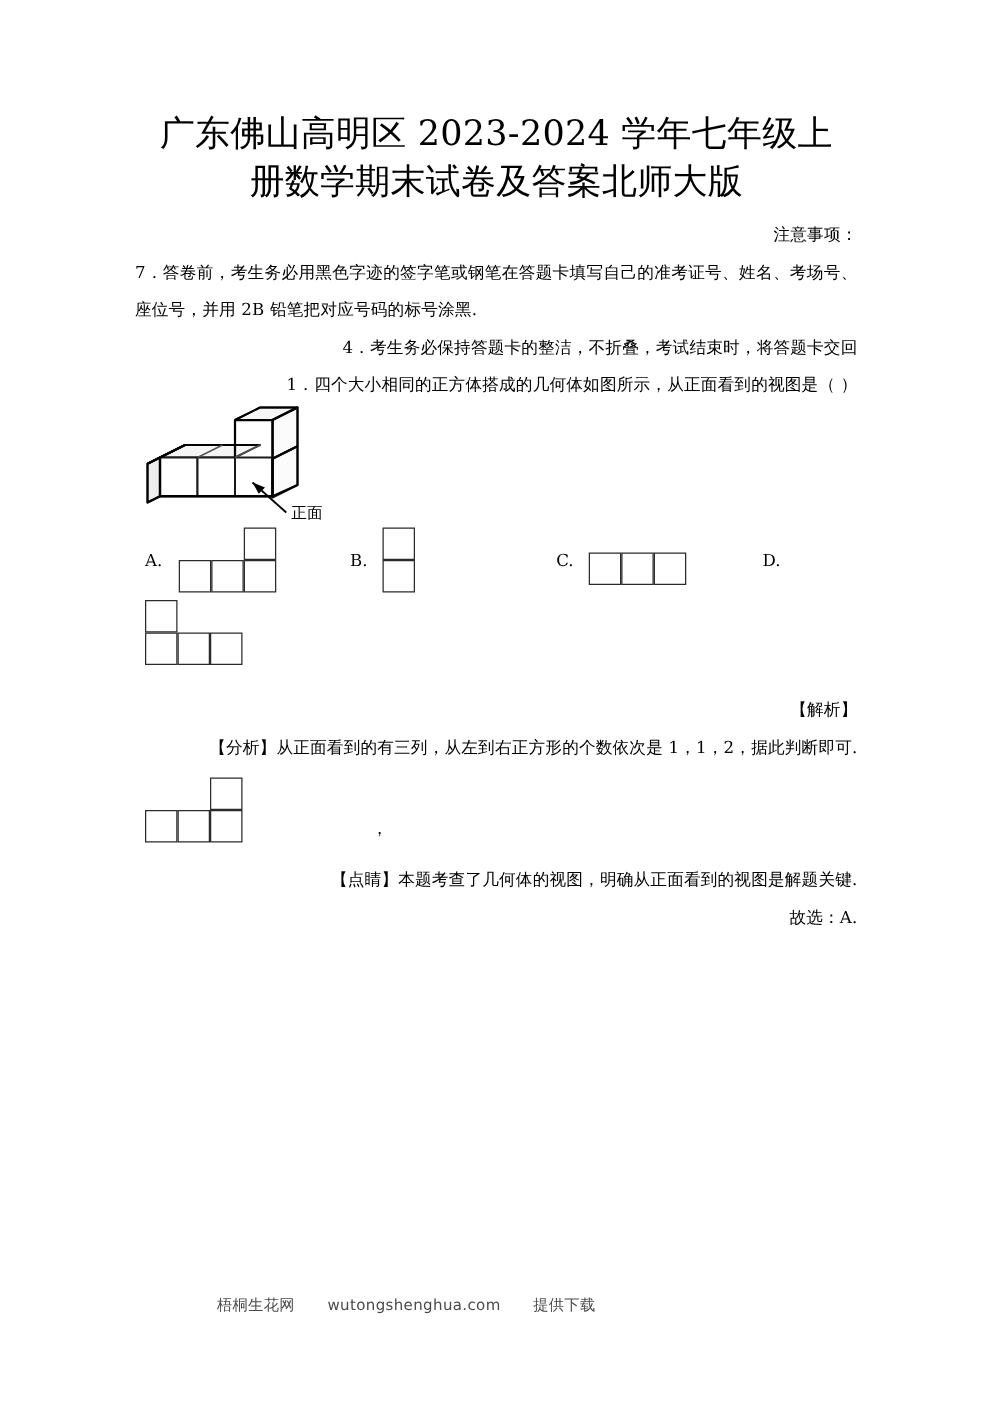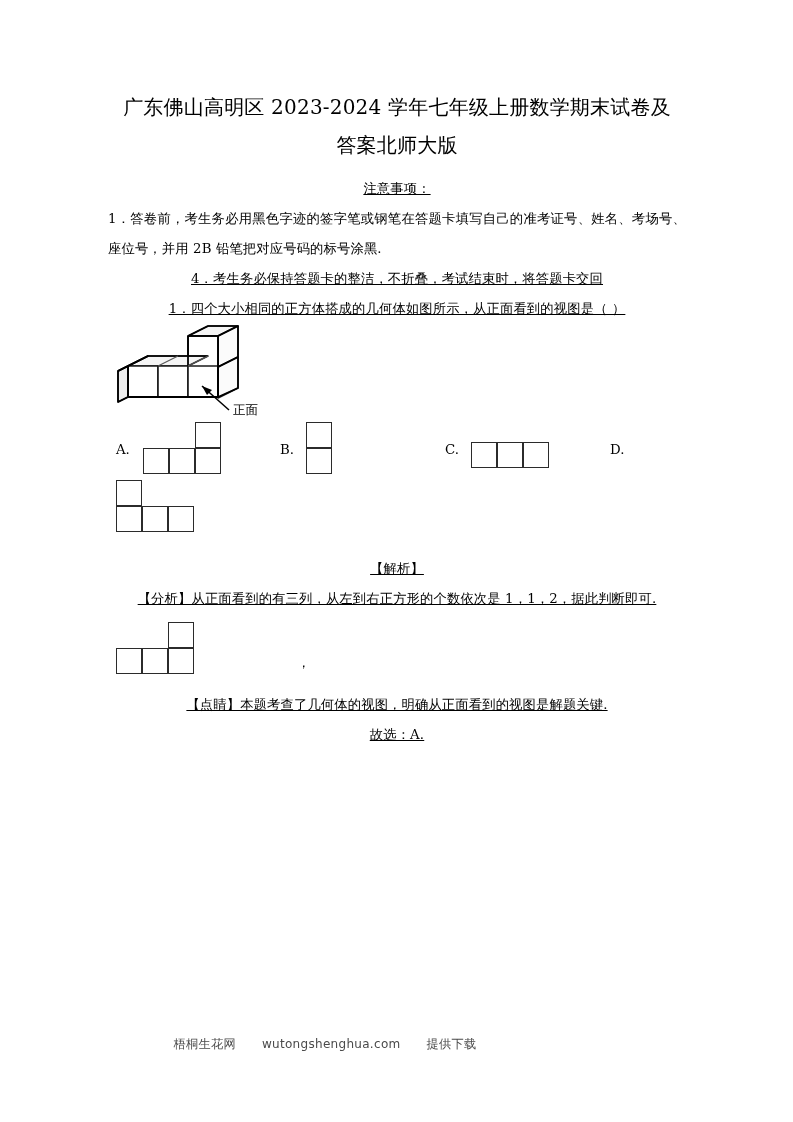--- a/index.html
+++ b/index.html
@@ -23,39 +23,39 @@
   }
   .content {
     position: absolute;
     left: 108px;
     top: 88px;
     width: 578px;
   }
 
   
   .doc-title {
-    font-size: 20px;
+    font-size: 28px;
     line-height: 38px;
     text-align: center;
     letter-spacing: 0.2px;
     font-weight: normal;
     margin: 0 0 10px 0;
     padding: 0 14px;
   }
 
   
   .para {
     font-size: 13.3px;
     line-height: 30px;
     text-align: justify;
     text-justify: inter-ideograph;
     margin: 0;
     letter-spacing: 0.15px;
   }
-  .para.nojust { text-align: center; text-decoration: underline; }
+  .para.nojust { text-align: right; }
 
   .iso-fig {
     position: relative;
     height: 92px;
     margin-left: 8px;
   }
 
   .opts-row {
     position: relative;
     height: 60px;
@@ -104,21 +104,21 @@
 </style>
 </head>
 <body>
 
 <div class="page">
   <div class="content">
 
     <h1 class="doc-title">广东佛山高明区 2023-2024 学年七年级上册数学期末试卷及答案北师大版</h1>
 
     <p class="para nojust">注意事项：</p>
-    <p class="para">1．答卷前，考生务必用黑色字迹的签字笔或钢笔在答题卡填写自己的准考证号、姓名、考场号、座位号，并用 2B 铅笔把对应号码的标号涂黑.</p>
+    <p class="para">7．答卷前，考生务必用黑色字迹的签字笔或钢笔在答题卡填写自己的准考证号、姓名、考场号、座位号，并用 2B 铅笔把对应号码的标号涂黑.</p>
     <p class="para nojust">4．考生务必保持答题卡的整洁，不折叠，考试结束时，将答题卡交回</p>
 
 
     <p class="para nojust">1．四个大小相同的正方体搭成的几何体如图所示，从正面看到的视图是（        ）</p>
 
     <div class="iso-fig">
       <svg width="220" height="92" viewBox="0 0 220 92">
         <g fill="#ffffff" stroke="#1a1a1a" stroke-width="1.6" stroke-linejoin="round">
 
           <polygon points="72,12 92,2 122,2 102,12" fill="#f5f5f5"></polygon>

